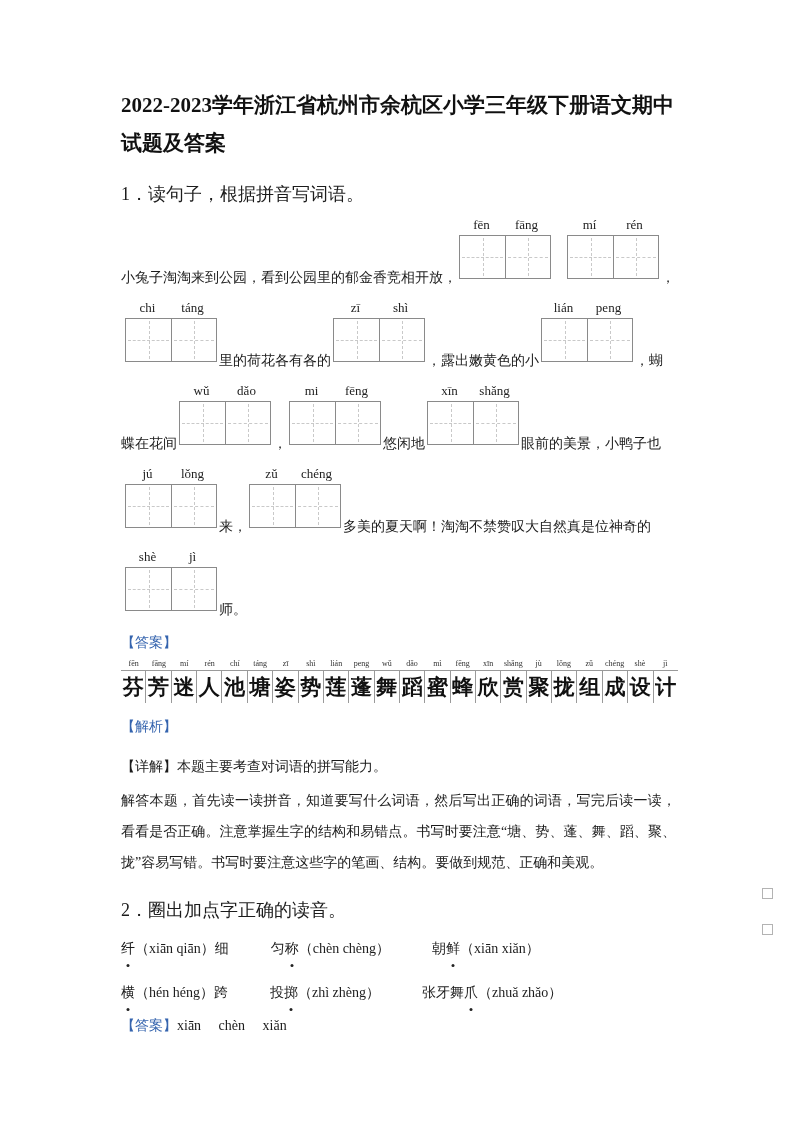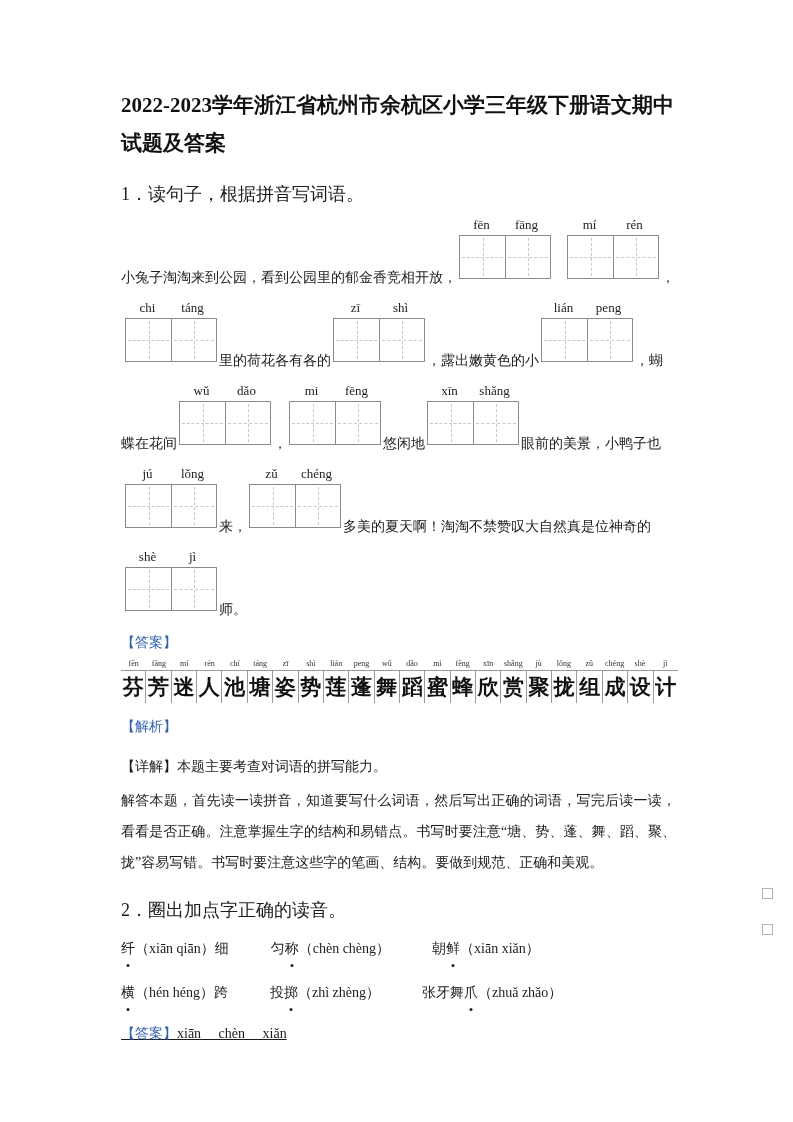--- a/index.html
+++ b/index.html
@@ -44,21 +44,21 @@
   .strip-py { flex:1 1 0; min-width:0; text-align:center; font-size:8px; line-height:10px; color:#333; white-space:nowrap; }
   .strip-ch-row { display:flex; border-top:1px solid #9a9a9a; }
   .strip-ch { flex:1 1 0; min-width:0; text-align:center; font-size:21px; line-height:32px; font-weight:bold; color:#111; }
   .strip-ch + .strip-ch { border-left:1px solid #9a9a9a; }
 
   .q2-line { margin:14px 0 0 0; font-size:14px; line-height:30px; white-space:pre; }
   .seg { display:inline-block; }
   .seg.dot { position:relative; }
   .seg.dot::after { content:""; position:absolute; width:3px; height:3px; border-radius:50%; background:#222; left:50%; transform:translateX(-50%); bottom:-3px; }
 
-  .q2-ans  { margin:16px 0 0 0; font-size:14px; line-height:20px;text-decoration:underline; }
+  .q2-ans  { margin:8px 0 0 0; font-size:14px; line-height:20px; }
   .q2-ans2 { margin:18px 0 0 0; font-size:14px; line-height:20px; }
 
   .margin-square { position:absolute; width:11px; height:11px; border:1px solid #b3b3b3; left:762px; background:#fff; }
   .sq1 { top:888px; } .sq2 { top:924px; }
 </style>
 </head>
 <body>
 
 <div class="doc">
 

